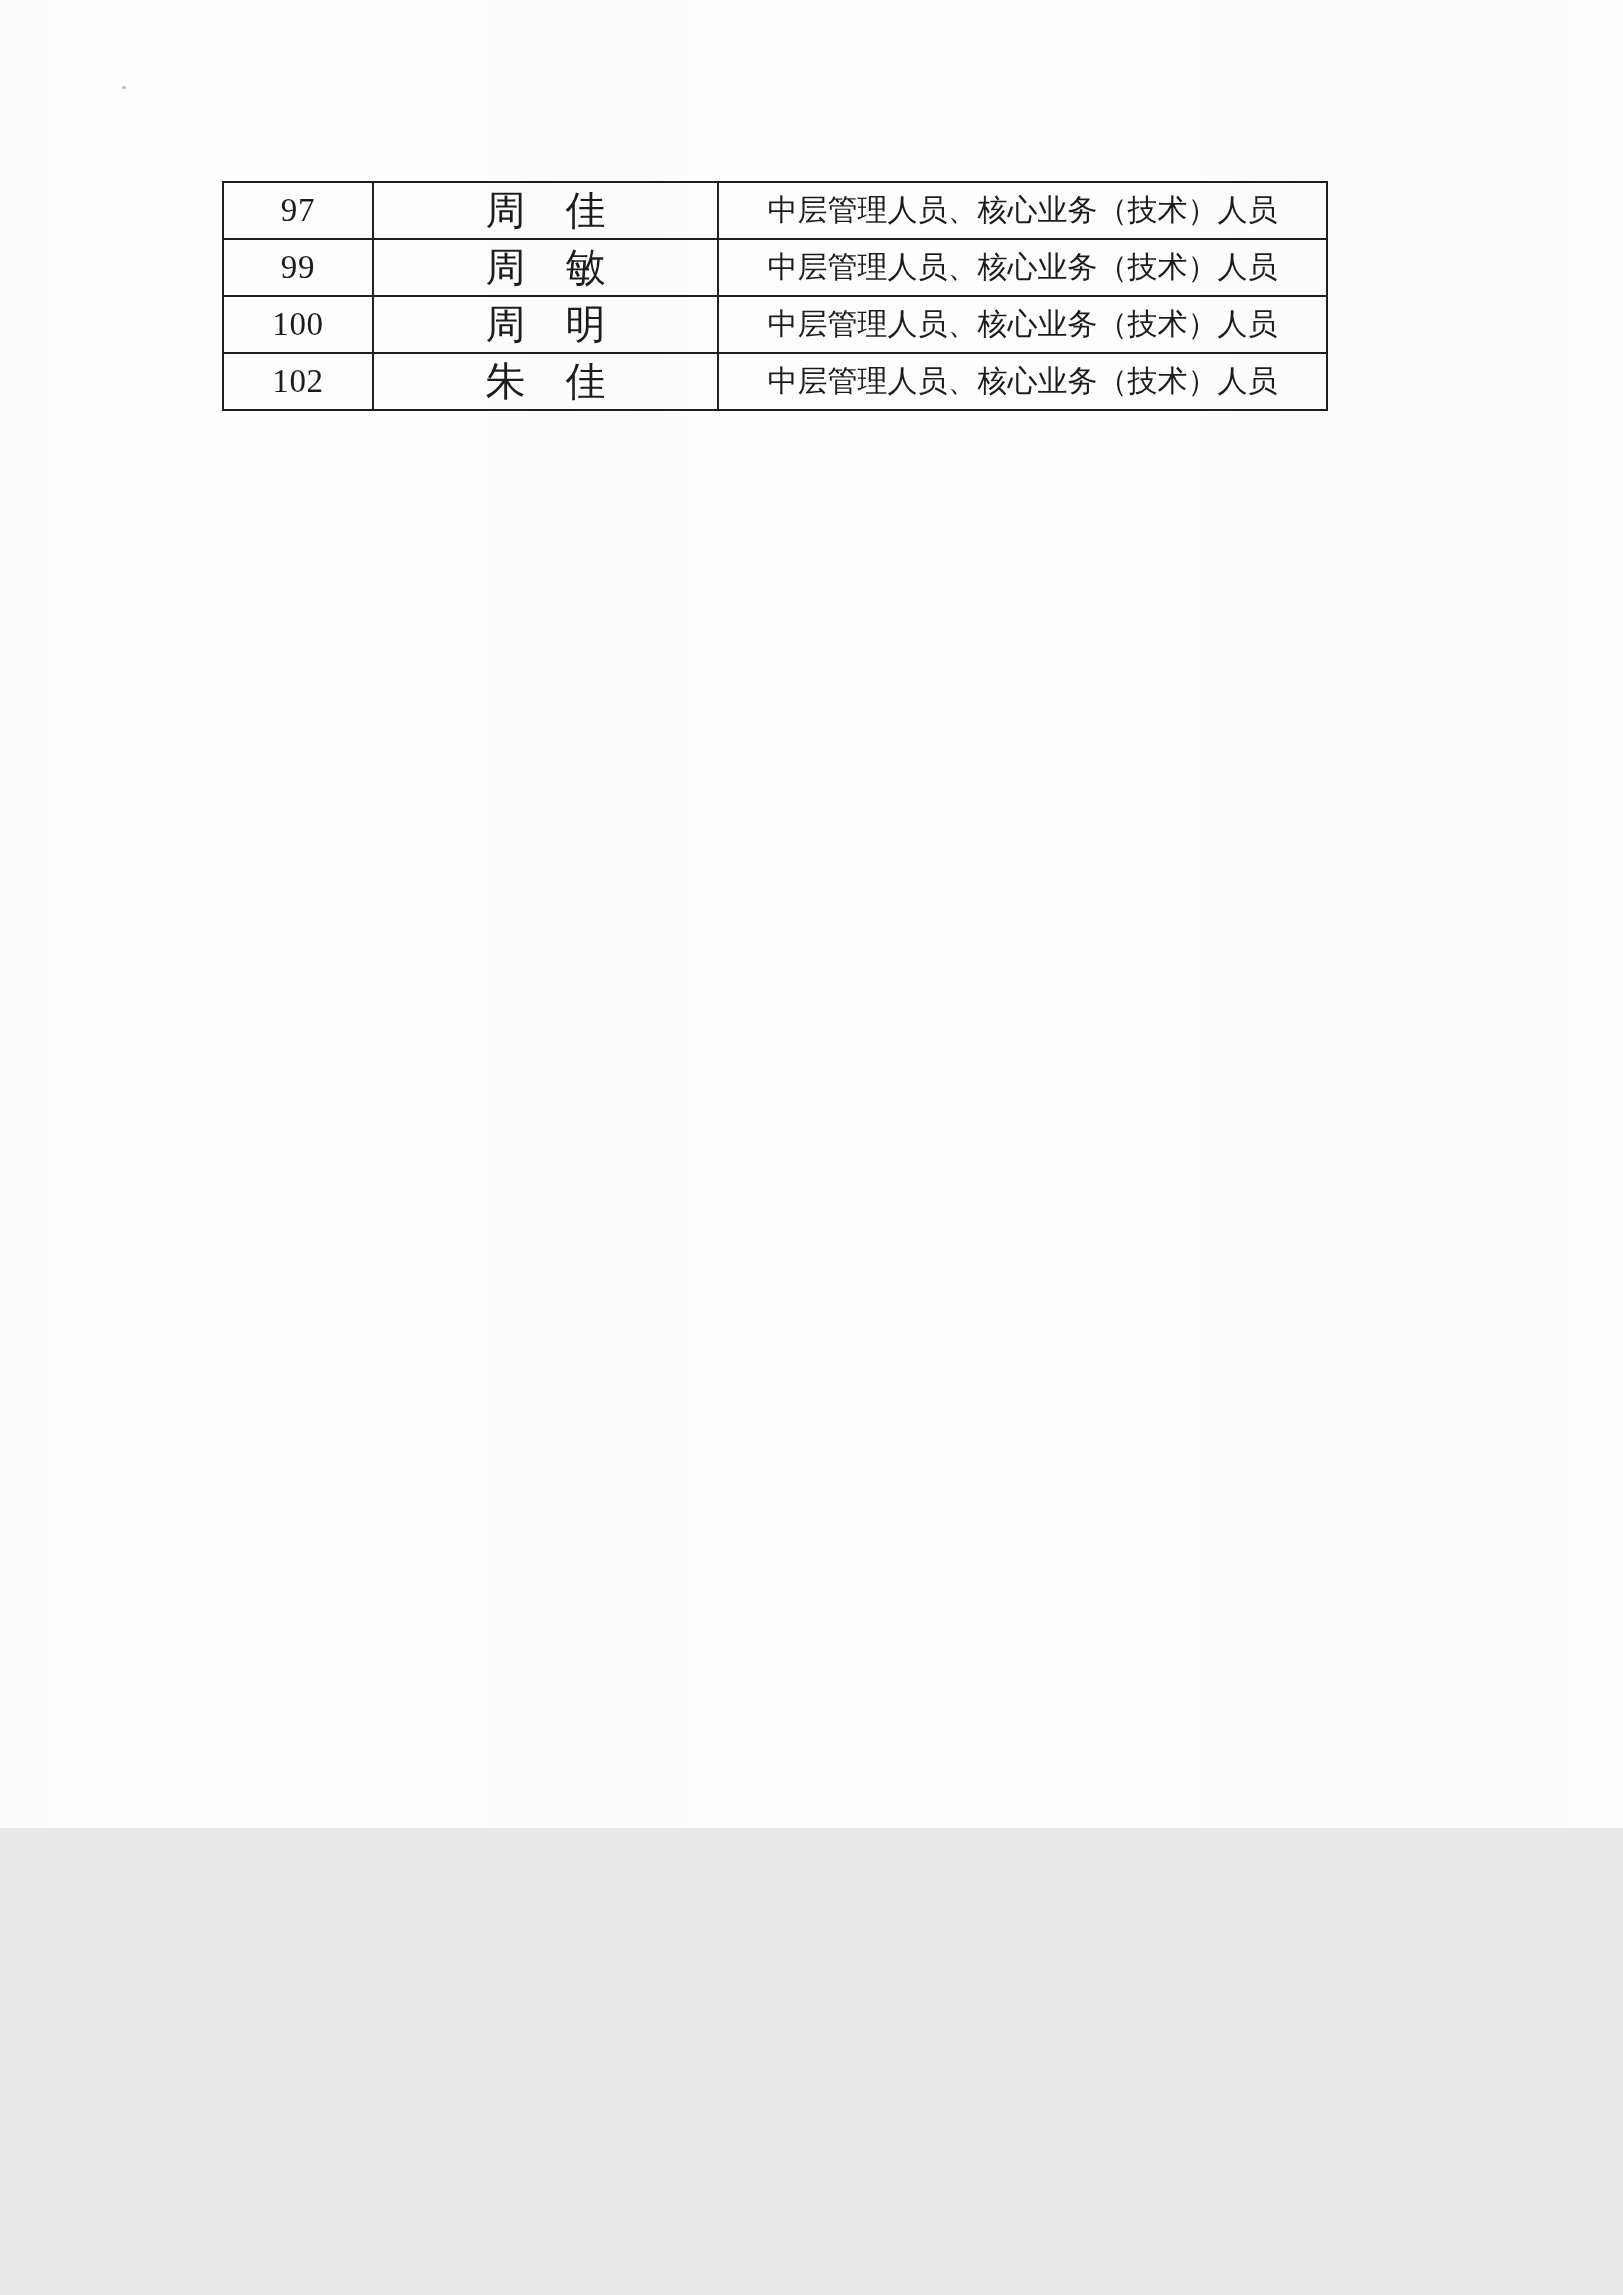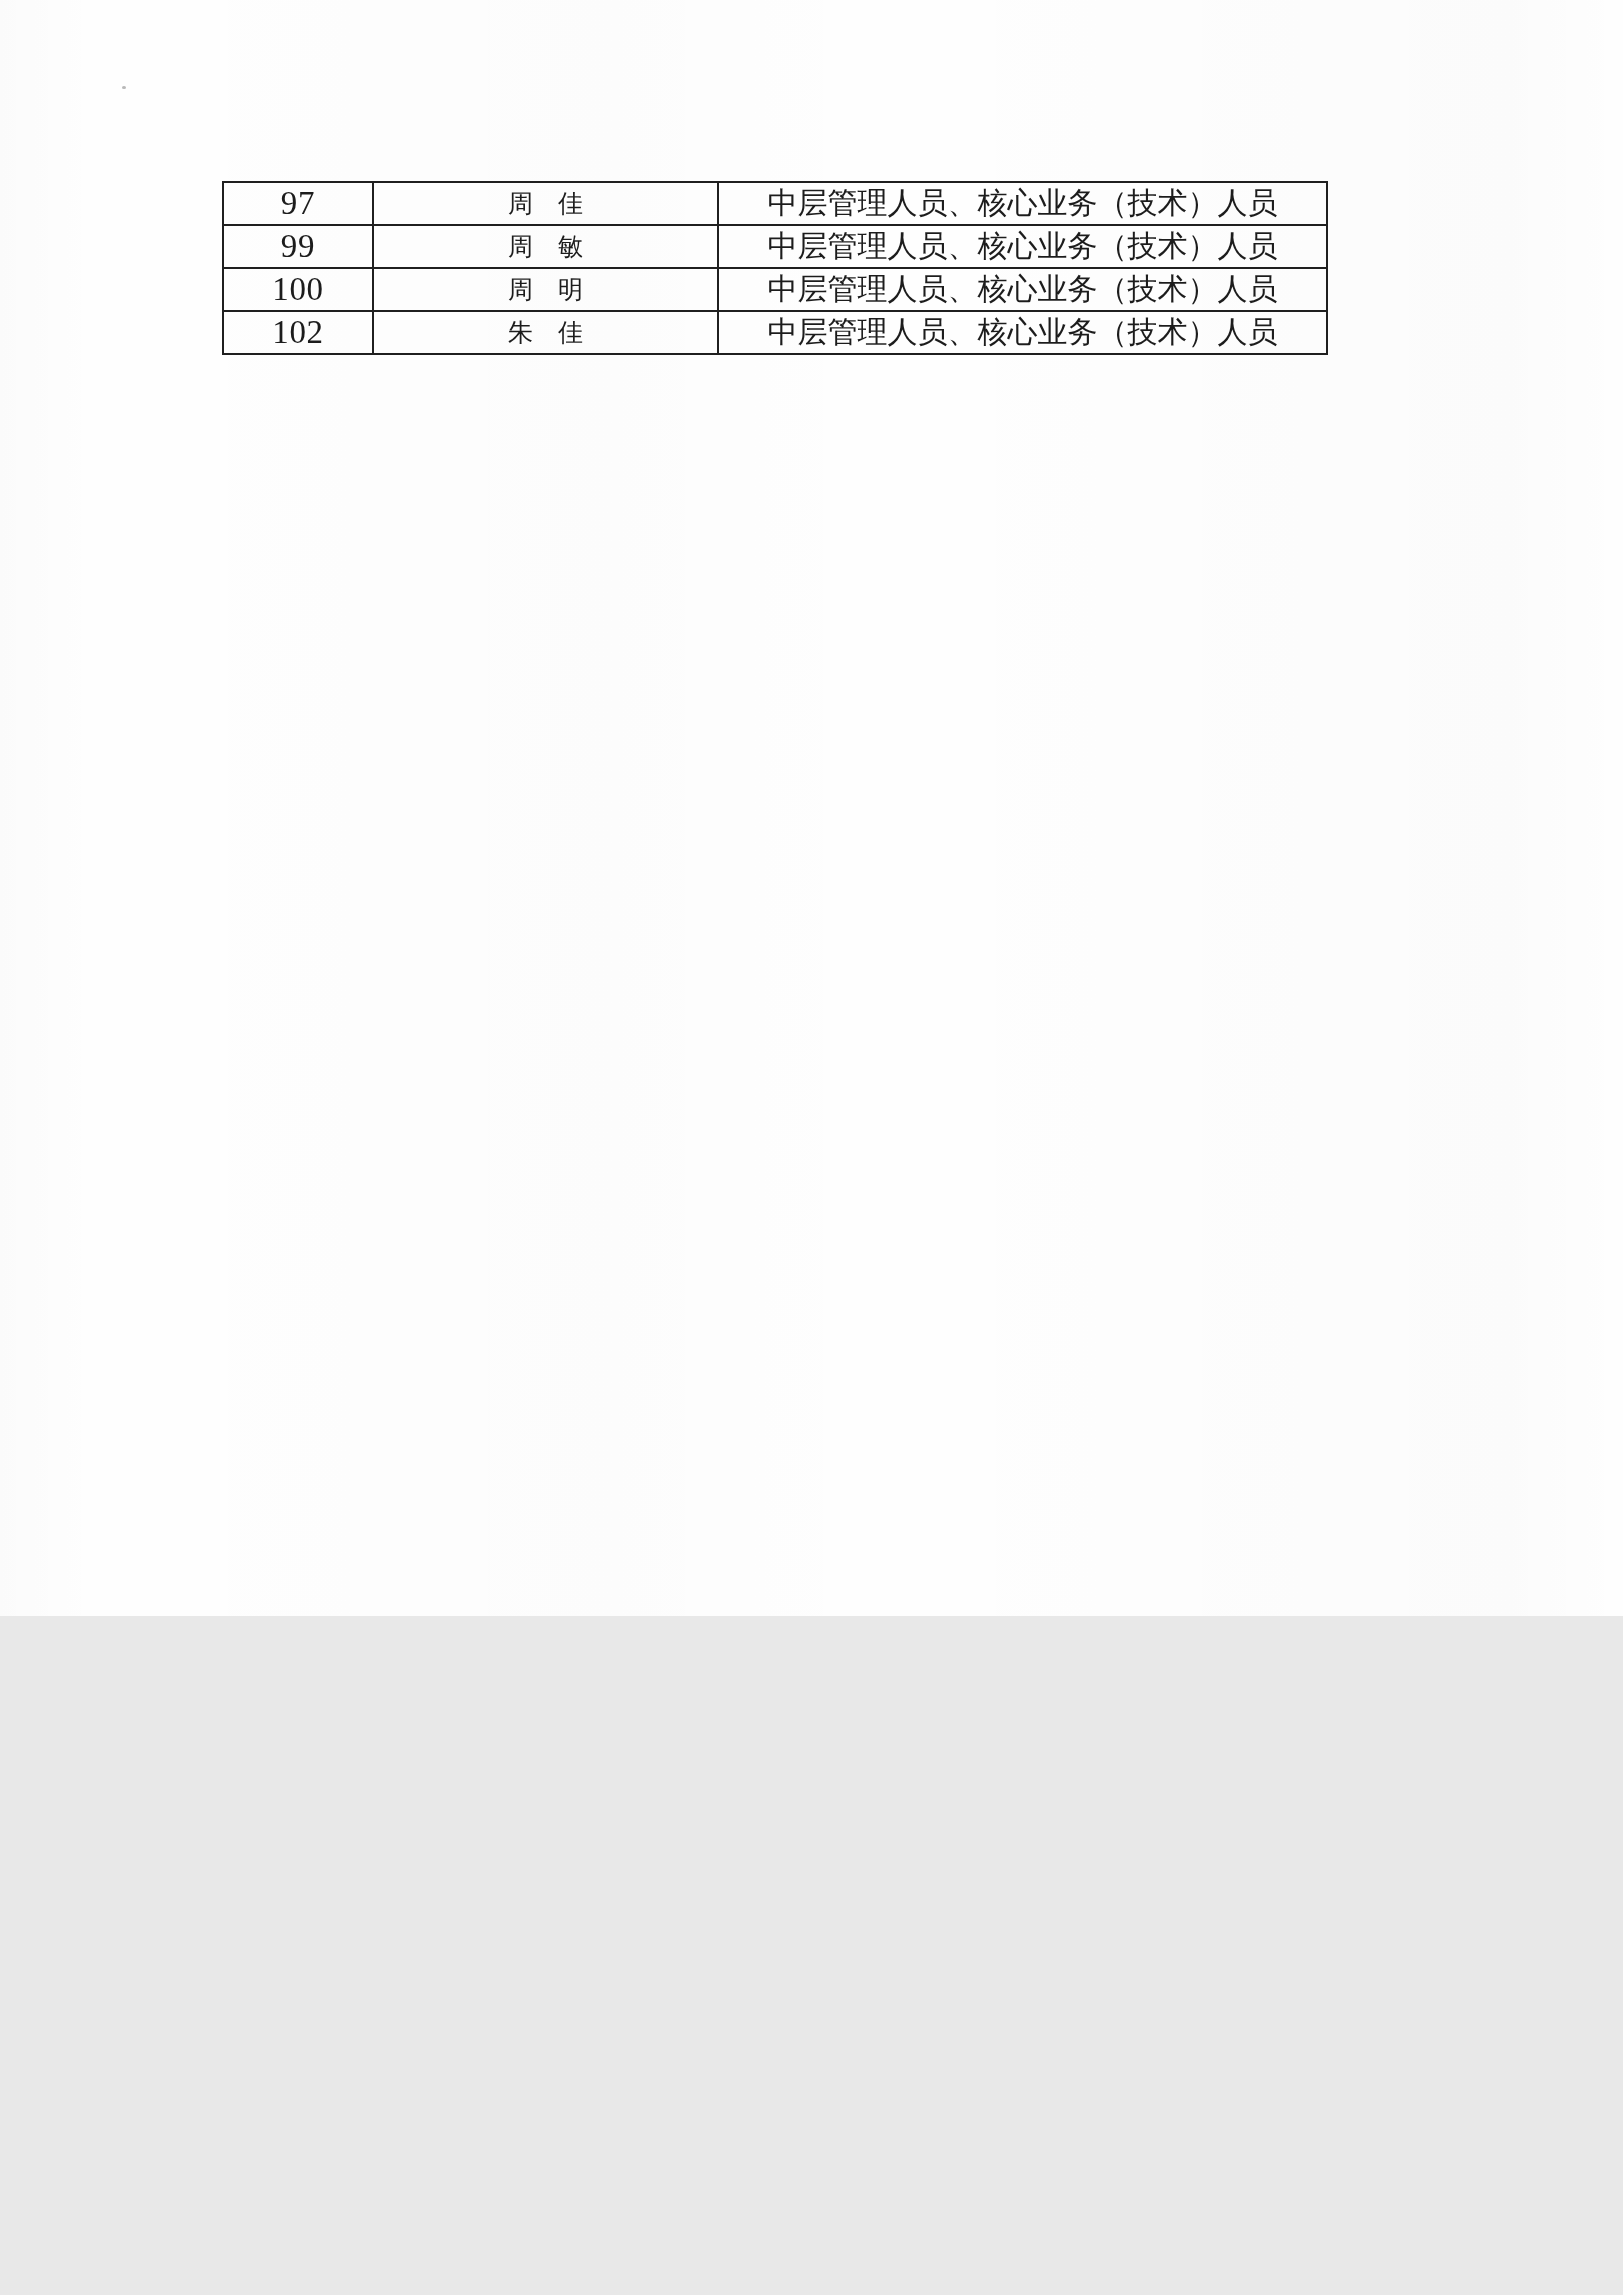--- a/index.html
+++ b/index.html
@@ -3,21 +3,21 @@
 <meta charset="utf-8">
 <style>
   html, body {
     margin: 0;
     padding: 0;
     background: #e8e8e8;
   }
   .page {
     position: relative;
     width: 1623px;
-    height: 1616px;
+    height: 1828px;
     margin: 0 auto;
     background: #fefefe;
     overflow: hidden;
     font-family: "Liberation Serif", "DejaVu Serif", serif;
     color: #1c1c1c;
   }
   
   .page::before {
     content: "";
     position: absolute;
@@ -59,21 +59,21 @@
     vertical-align: middle;
     padding: 0;
     white-space: nowrap;
     overflow: hidden;
   }
   td.cell-no {
     font-size: 33px;
     letter-spacing: 0.7px;
   }
   td.cell-name {
-    font-size: 25px;
+    font-size: 40px;
     margin-top: 20px;
   }
   td.cell-cat {
     font-size: 30px;
     font-family: Liberation Mono, monospace;
   }
   .page-number {
     position: absolute;
     left: 0;
     top: 2082px;

